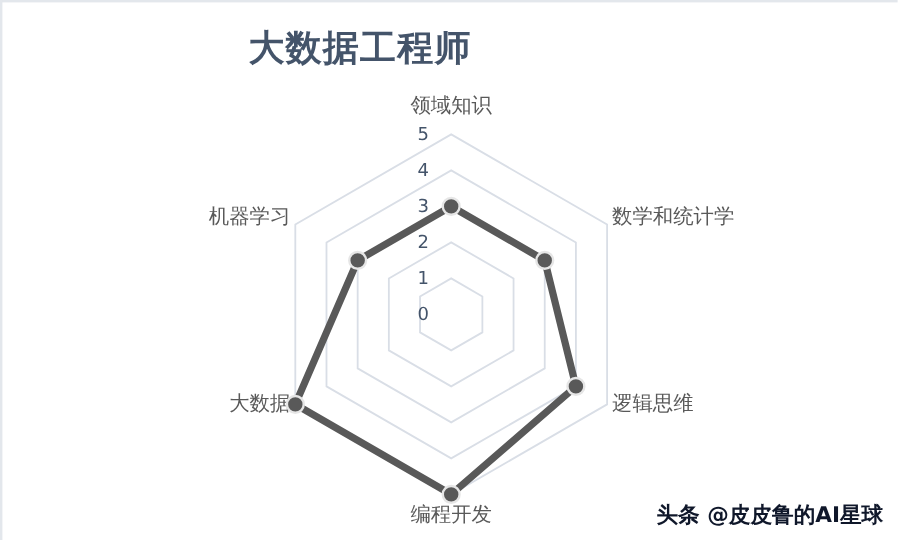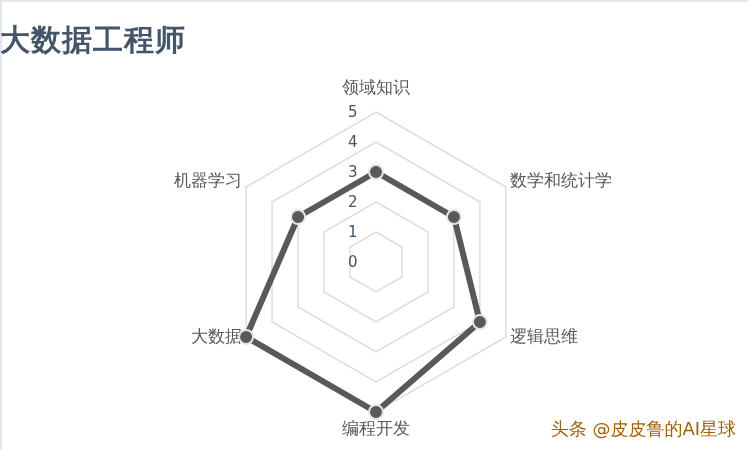--- a/index.html
+++ b/index.html
@@ -1,25 +1,25 @@
 <!DOCTYPE html>
 <html><head>
 <meta charset="utf-8">
 <style>
   html, body { margin:0; padding:0; background:#ffffff; }
   body { width:750px; height:452px; position:relative; overflow:hidden;
          font-family:"DejaVu Sans", sans-serif; }
   .frame { position:absolute; left:0; top:0; width:748px; height:450px;
            border-top:2px solid #e3e7ec; border-left:2px solid #e3e7ec; box-sizing:border-box; }
-  .title { position:absolute; left:0; width:600px; top:20px; text-align:left;
+  .title { position:absolute; left:0; width:600px; top:20px; text-align:center;
            font-size:30px; font-weight:bold; color:#44546a; letter-spacing:1px; }
   svg.radar { position:absolute; left:0; top:0; }
   .axis-label { font-size:17px; fill:#595959; }
   .tick-label { font-size:15px; fill:#44546a; }
-  .watermark { position:absolute; right:14px; top:417px; font-size:18px; color:#a16207; }
+  .watermark { position:absolute; right:14px; top:417px; font-size:18px; color:#0f172a;font-weight:bold; }
 </style>
 </head>
 <body>
 
 <div class="frame"></div>
 <div class="title">大数据工程师</div>
 
 <svg class="radar" width="750" height="452">
   <g id="grid">
       <polygon points="376,232 401.98076211353316,247 401.98076211353316,277 376,292 350.01923788646684,277 350.01923788646684,247" fill="none" stroke="#d9dee6" stroke-width="1.5"></polygon>

